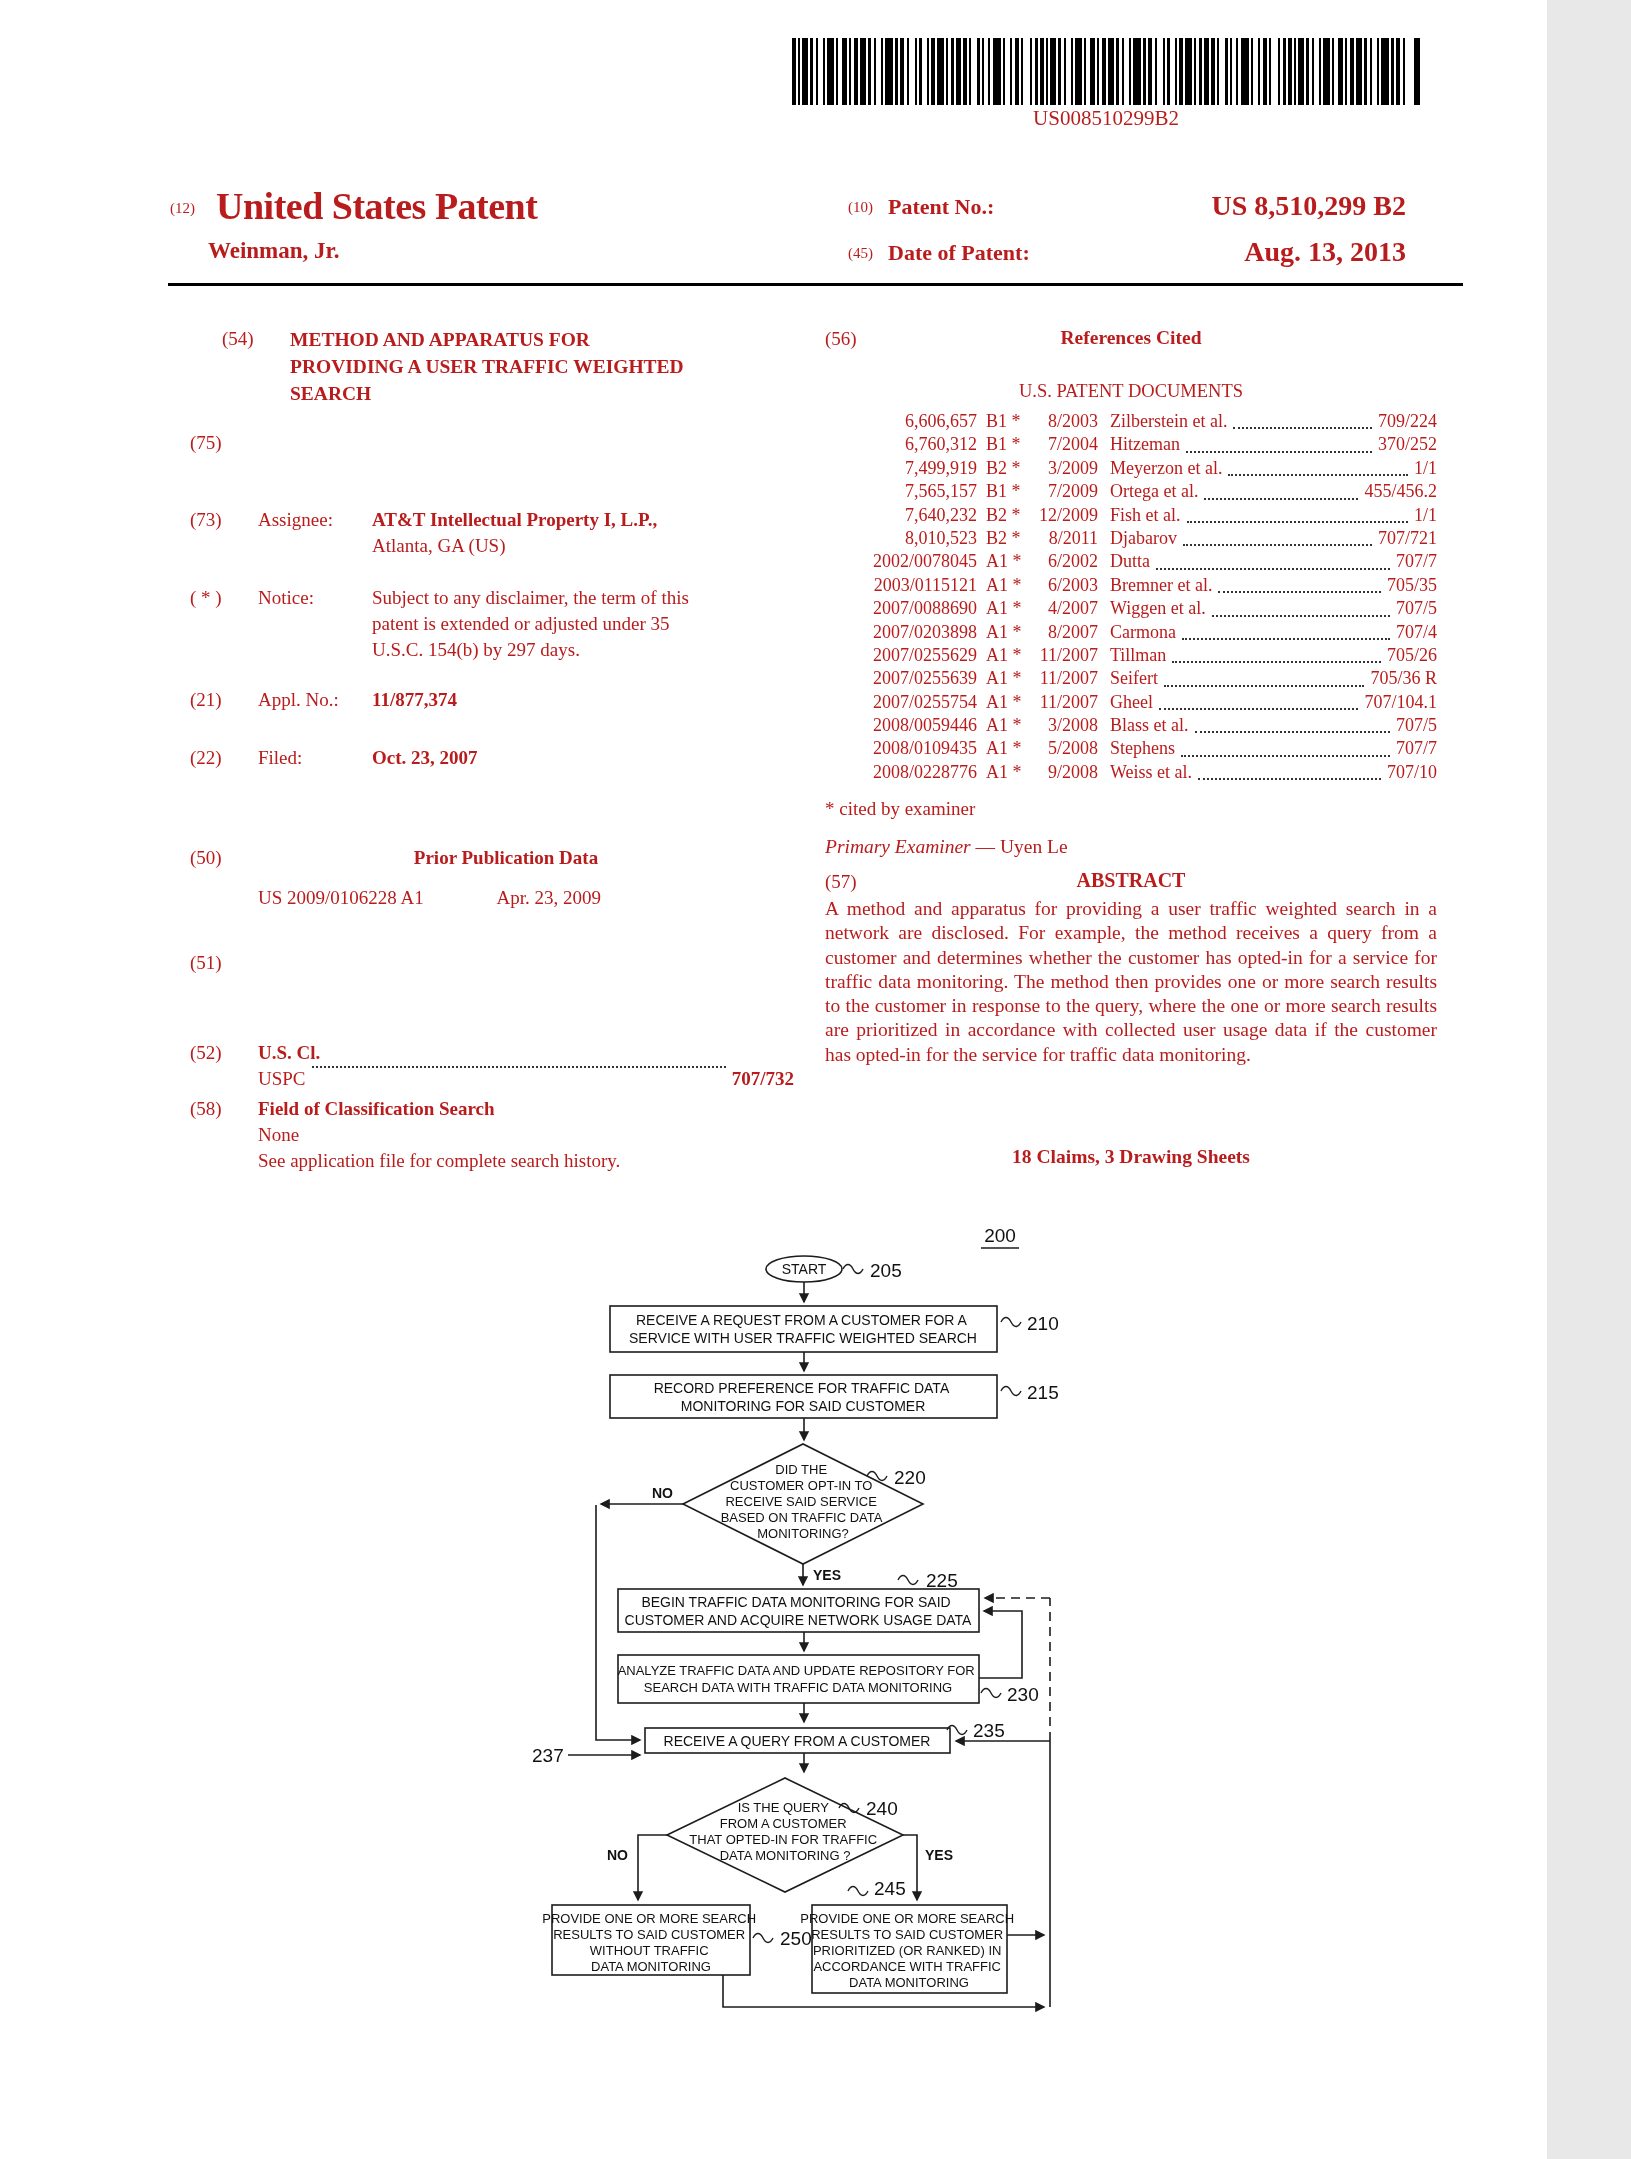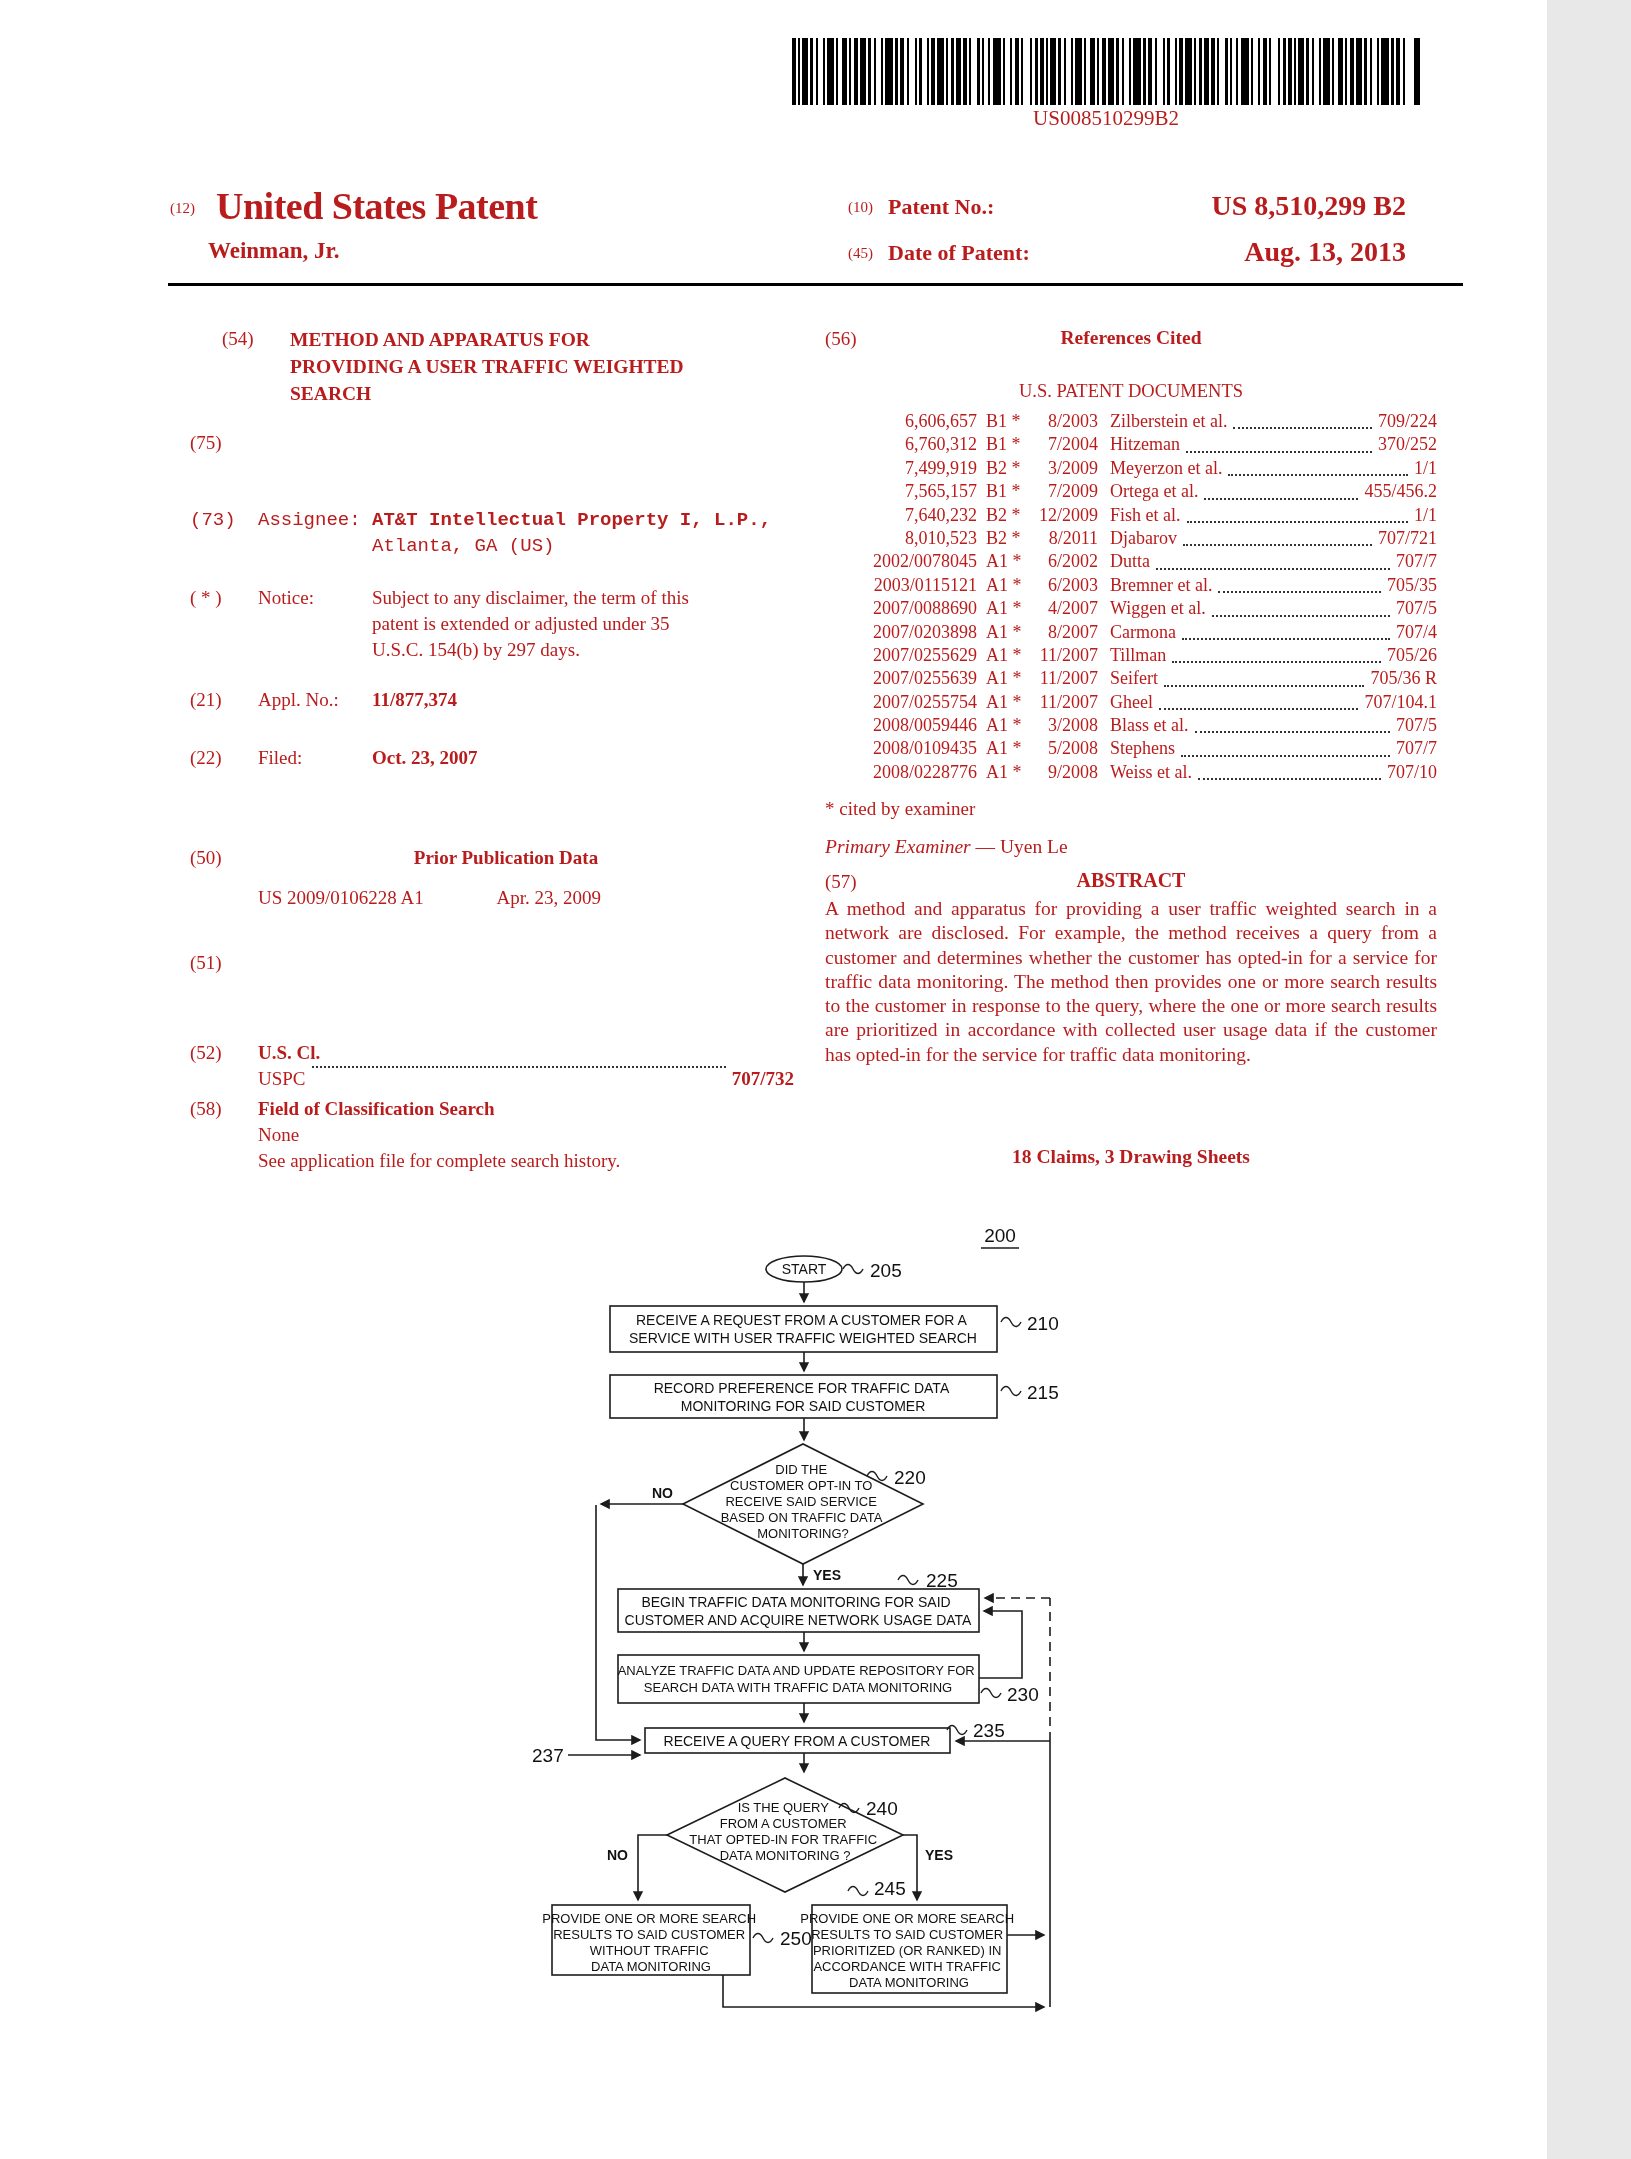--- a/index.html
+++ b/index.html
@@ -174,21 +174,21 @@
       <div>METHOD AND APPARATUS FOR</div>
       <div>PROVIDING A USER TRAFFIC WEIGHTED</div>
       <div>SEARCH</div>
     </div>
   </div>
 
   <div class="sec" style="top:430px;">
     <span class="num">(75)</span>
   </div>
 
-  <div class="sec" style="top:507px;font-family:Liberation Mono, monospace;">
+  <div class="sec" style="top:507px;">
     <span class="num">(73)</span>
     <div class="body">
       <span class="lbl">Assignee:</span><span class="b">AT&amp;T Intellectual Property I, L.P.,</span>
       <div class="ind">Atlanta, GA (US)</div>
     </div>
   </div>
 
   <div class="sec" style="top:585px;">
     <span class="num">( * )</span>
     <div class="body">

